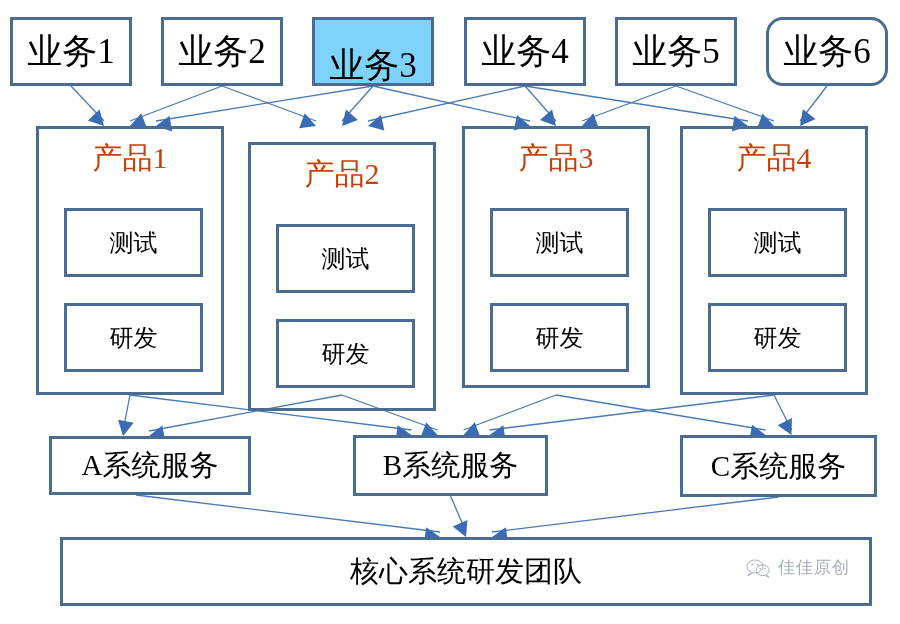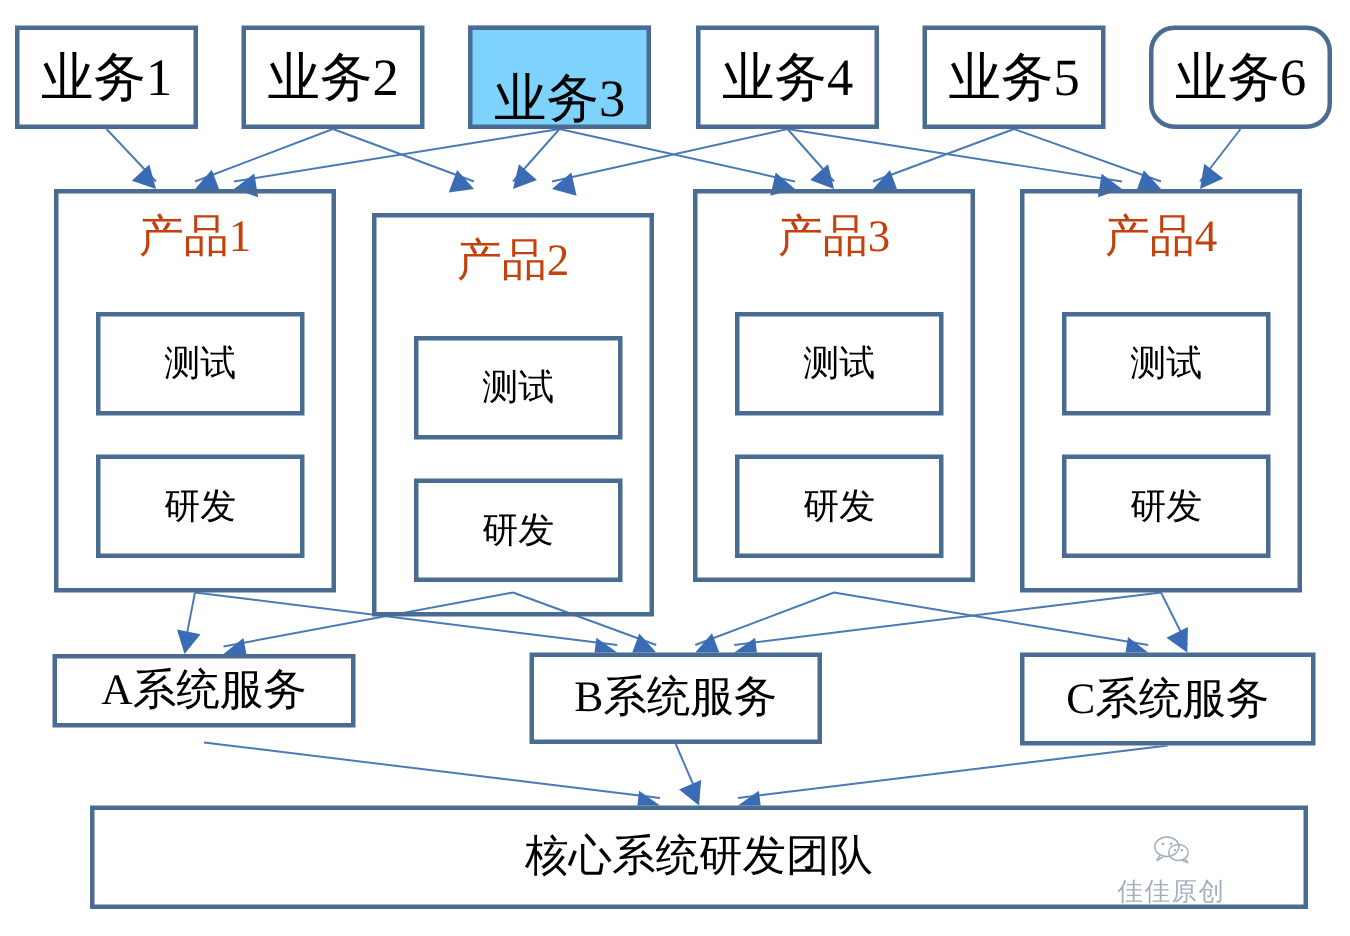--- a/index.html
+++ b/index.html
@@ -197,35 +197,35 @@
       </div>
       <div class="node product" style="left: 680px; top: 126px; width: 188px; height: 269px; border-color: rgb(74, 107, 146); background: transparent; color: rgb(0, 0, 0);">
         <div class="product-title">产品4</div>
         <div class="subnode" style="left: 25px; top: 79px; width: 139px; height: 69px; border-color: rgb(74, 107, 146); background: rgb(255, 255, 255);">
           <span>测试</span>
         </div>
         <div class="subnode" style="left: 25px; top: 174px; width: 139px; height: 69px; border-color: rgb(74, 107, 146); background: rgb(255, 255, 255);">
           <span>研发</span>
         </div>
       </div>
-      <div class="node service" style="left: 35px; top: 436px; width: 202px; height: 49px; border-color: rgb(74, 107, 146); background: rgb(255, 255, 255); color: rgb(0, 0, 0);">
+      <div class="node service" style="left: 49px; top: 436px; width: 202px; height: 59px; border-color: rgb(74, 107, 146); background: rgb(255, 255, 255); color: rgb(0, 0, 0);">
         <span>A系统服务</span>
       </div>
       <div class="node service" style="left: 353px; top: 435px; width: 195px; height: 61px; border-color: rgb(74, 107, 146); background: rgb(255, 255, 255); color: rgb(0, 0, 0);">
         <span>B系统服务</span>
       </div>
       <div class="node service" style="left: 680px; top: 435px; width: 197px; height: 62px; border-color: rgb(74, 107, 146); background: rgb(255, 255, 255); color: rgb(0, 0, 0);">
         <span>C系统服务</span>
       </div>
       <div class="node core" style="left: 60px; top: 537px; width: 812px; height: 69px; border-color: rgb(74, 107, 146); background: rgb(255, 255, 255); color: rgb(0, 0, 0);">
         <span>核心系统研发团队</span>
       </div>
     </div>
 
-  <div id="watermark" style="left: 745px; top: 556px; flex-direction: column;">
+  <div id="watermark" style="left: 745px; top: 556px;">
     <svg class="wm-logo" viewBox="0 0 34 26" xmlns="http://www.w3.org/2000/svg">
       <ellipse cx="13" cy="11" rx="10.5" ry="8.5" fill="none" stroke="#6b7d94" stroke-width="1.3"></ellipse>
       <path d="M7 18.5 L4 23 L9.5 20" fill="none" stroke="#6b7d94" stroke-width="1.3"></path>
       <circle cx="9.5" cy="8.5" r="1.25" fill="#6b7d94"></circle>
       <circle cx="16.5" cy="8.5" r="1.25" fill="#6b7d94"></circle>
       <ellipse cx="23" cy="16" rx="8.5" ry="7" fill="none" stroke="#6b7d94" stroke-width="1.3"></ellipse>
       <path d="M28.5 21.5 L31.5 25 L26.5 23" fill="none" stroke="#6b7d94" stroke-width="1.3"></path>
       <circle cx="20" cy="14" r="1.05" fill="#6b7d94"></circle>
       <circle cx="26" cy="14" r="1.05" fill="#6b7d94"></circle>
     </svg>

